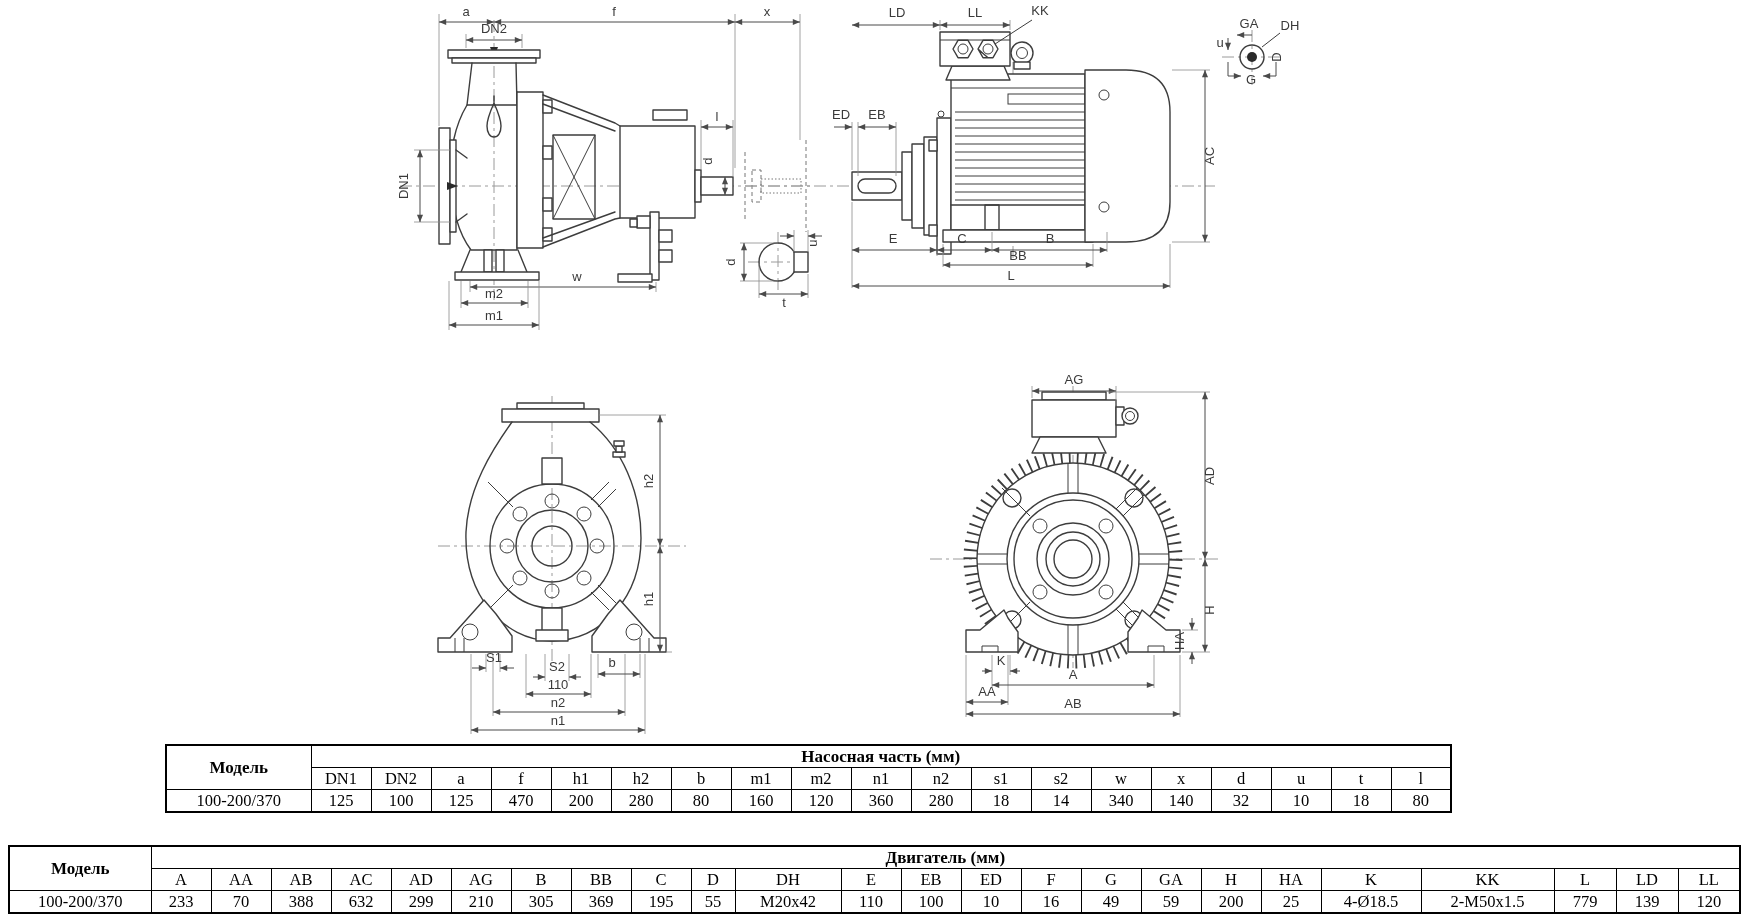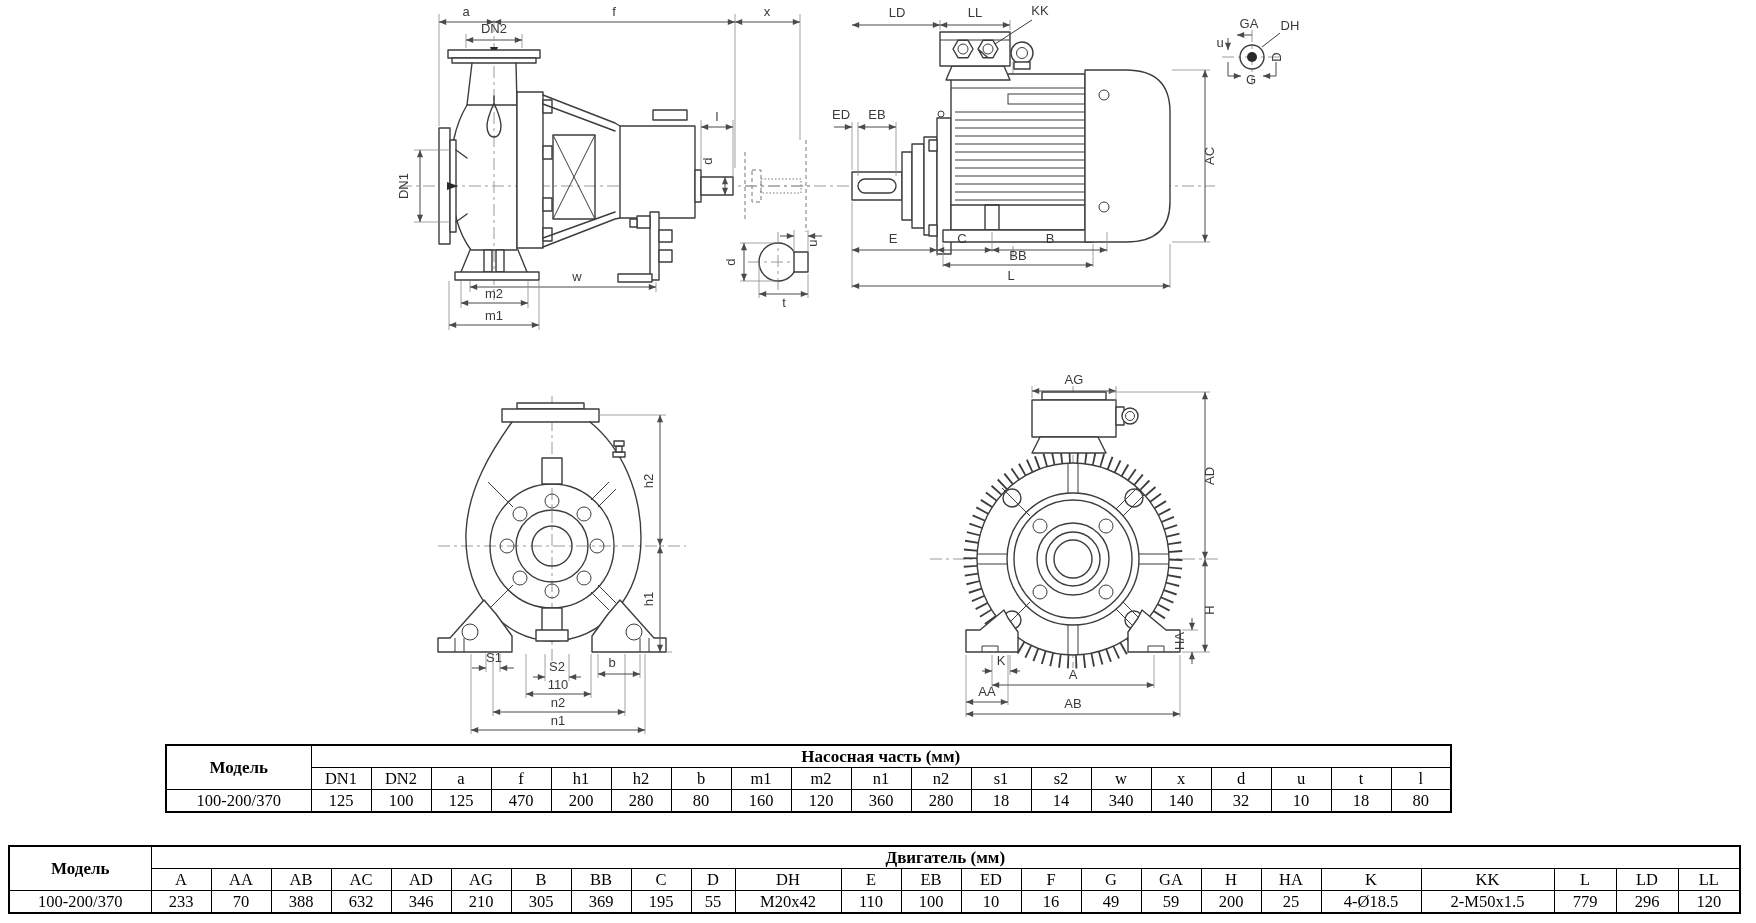--- a/index.html
+++ b/index.html
@@ -515,38 +515,38 @@
     <td>L</td>
     <td>LD</td>
     <td>LL</td>
   </tr>
   <tr>
     <td>100-200/370</td>
     <td>233</td>
     <td>70</td>
     <td>388</td>
     <td>632</td>
-    <td>346</td>
+    <td>299</td>
     <td>210</td>
     <td>305</td>
     <td>369</td>
     <td>195</td>
     <td>55</td>
     <td>M20x42</td>
     <td>110</td>
     <td>100</td>
     <td>10</td>
     <td>16</td>
     <td>49</td>
     <td>59</td>
     <td>200</td>
     <td>25</td>
     <td>4-Ø18.5</td>
     <td>2-M50x1.5</td>
     <td>779</td>
-    <td>296</td>
+    <td>139</td>
     <td>120</td>
   </tr>
 </tbody>
       </table>
 </div>
 
 </div>
 
 </body></html>

